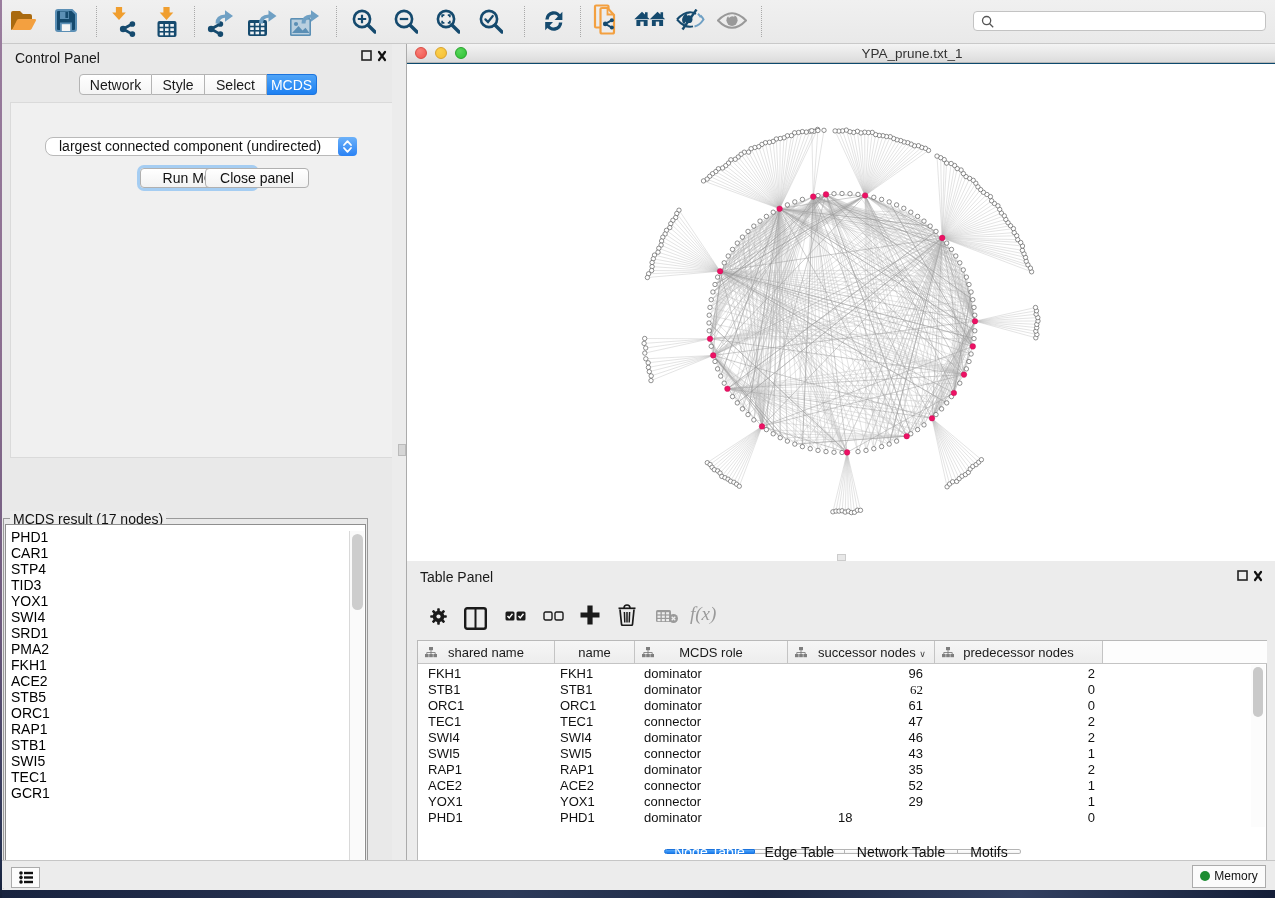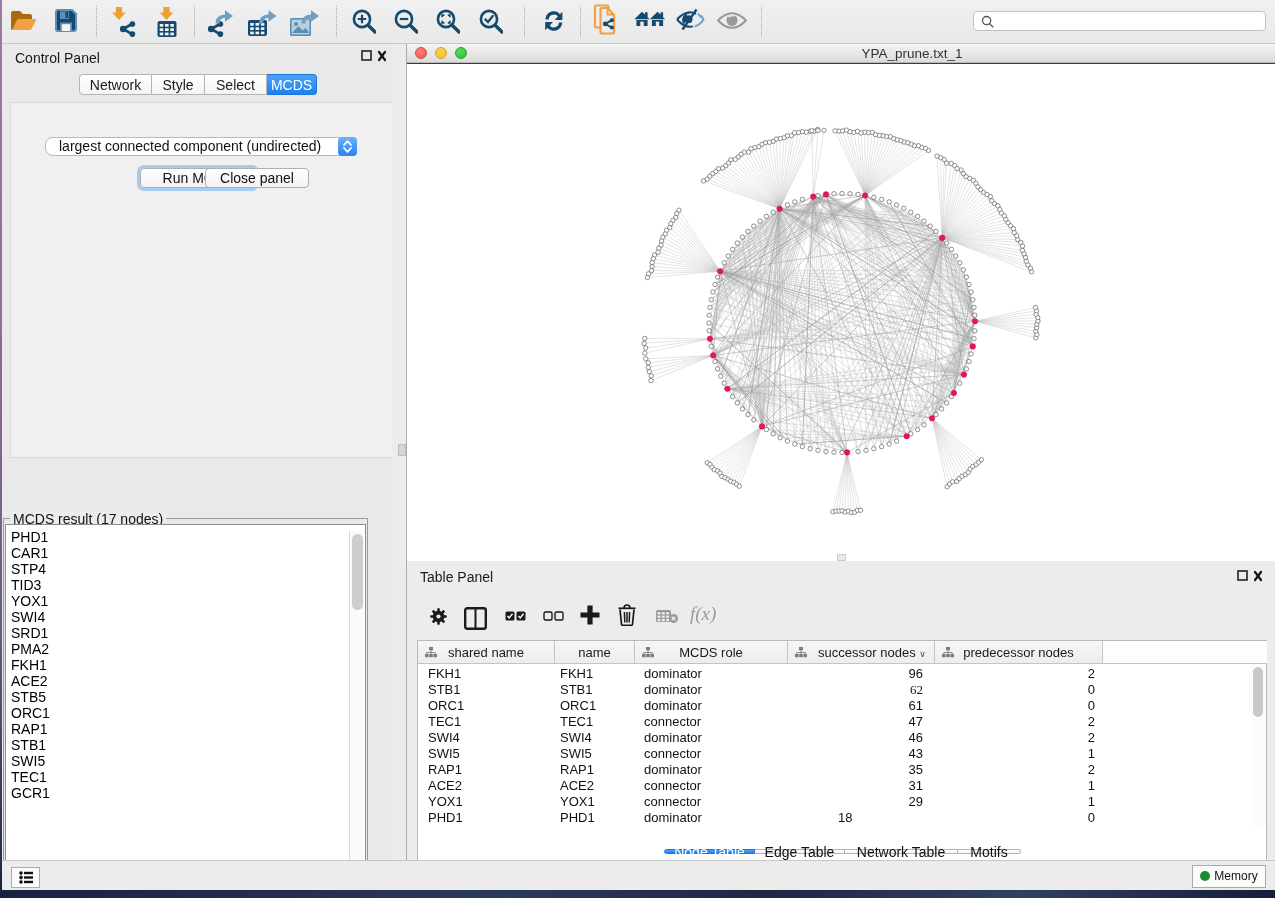--- a/index.html
+++ b/index.html
@@ -757,21 +757,21 @@
       <div class="trow" style="left:420px;top:105px;width:85px;text-align:right;">43</div>
       <div class="trow" style="left:590px;top:105px;width:87px;text-align:right;">1</div>
       <div class="trow" style="left:10px;top:121px;width:120px;">RAP1</div>
       <div class="trow" style="left:142px;top:121px;width:70px;">RAP1</div>
       <div class="trow" style="left:226px;top:121px;width:140px;">dominator</div>
       <div class="trow" style="left:420px;top:121px;width:85px;text-align:right;">35</div>
       <div class="trow" style="left:590px;top:121px;width:87px;text-align:right;">2</div>
       <div class="trow" style="left:10px;top:137px;width:120px;">ACE2</div>
       <div class="trow" style="left:142px;top:137px;width:70px;">ACE2</div>
       <div class="trow" style="left:226px;top:137px;width:140px;">connector</div>
-      <div class="trow" style="left:420px;top:137px;width:85px;text-align:right;">31</div>
+      <div class="trow" style="left:420px;top:137px;width:85px;text-align:right;">52</div>
       <div class="trow" style="left:590px;top:137px;width:87px;text-align:right;">1</div>
       <div class="trow" style="left:10px;top:153px;width:120px;">YOX1</div>
       <div class="trow" style="left:142px;top:153px;width:70px;">YOX1</div>
       <div class="trow" style="left:226px;top:153px;width:140px;">connector</div>
       <div class="trow" style="left:420px;top:153px;width:85px;text-align:right;">29</div>
       <div class="trow" style="left:590px;top:153px;width:87px;text-align:right;">1</div>
       <div class="trow" style="left:10px;top:169px;width:120px;">PHD1</div>
       <div class="trow" style="left:142px;top:169px;width:70px;">PHD1</div>
       <div class="trow" style="left:226px;top:169px;width:140px;">dominator</div>
       <div class="trow" style="left:420px;top:169px;width:85px;">18</div>

